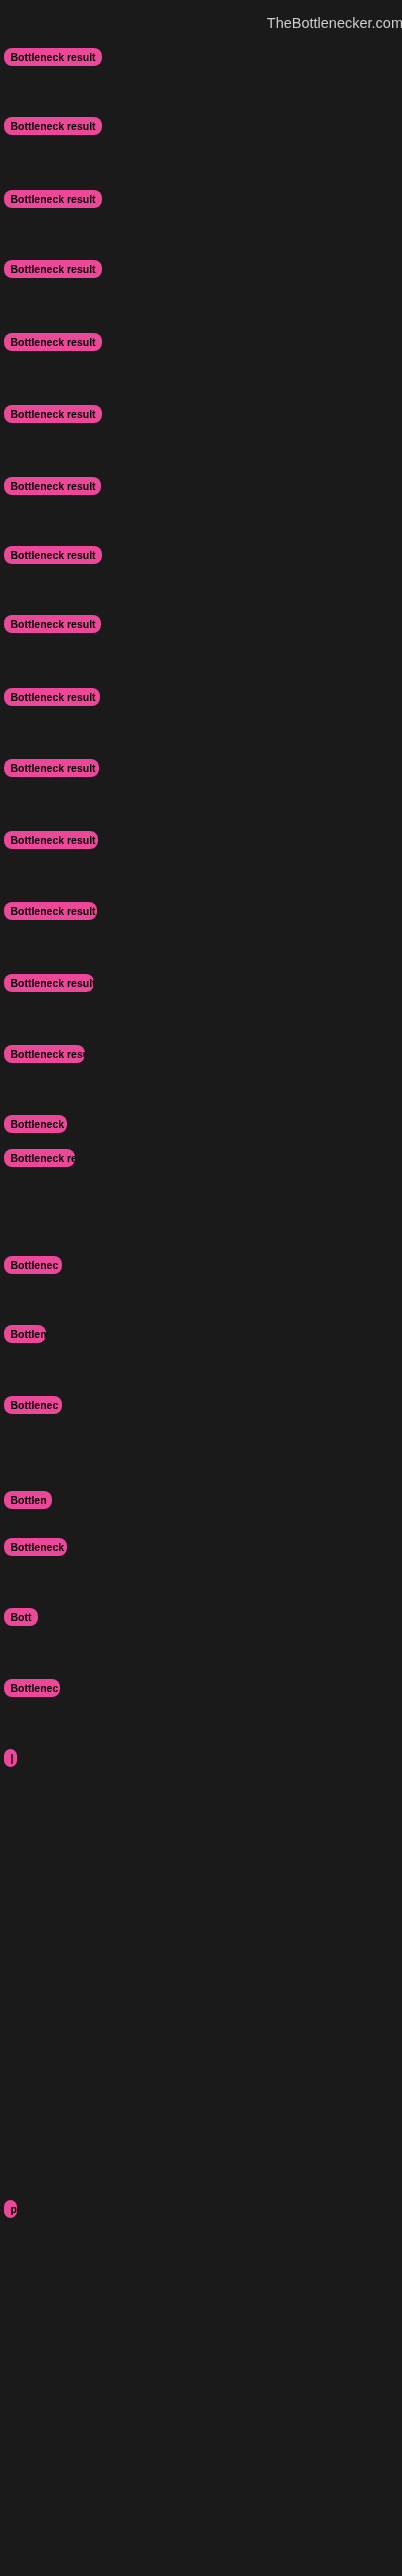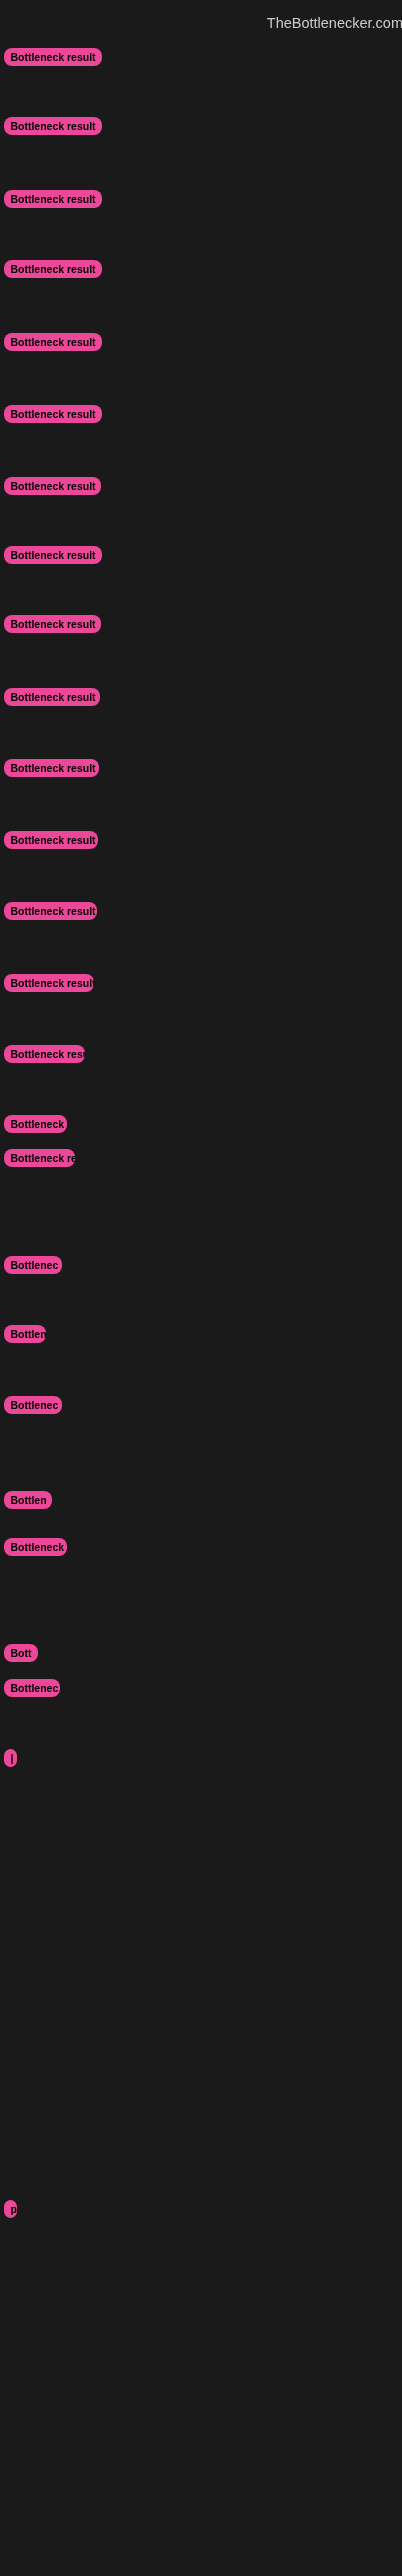--- a/index.html
+++ b/index.html
@@ -70,17 +70,17 @@
 <div class="bottleneck-item" style="position: absolute; top: 900px; left: 4px;"><span class="bottleneck-badge" style="max-width: 93px;">Bottleneck result</span></div>
 <div class="bottleneck-item" style="position: absolute; top: 972px; left: 4px;"><span class="bottleneck-badge" style="max-width: 90px;">Bottleneck result</span></div>
 <div class="bottleneck-item" style="position: absolute; top: 1043px; left: 4px;"><span class="bottleneck-badge" style="max-width: 81px;">Bottleneck resu</span></div>
 <div class="bottleneck-item" style="position: absolute; top: 1113px; left: 4px;"><span class="bottleneck-badge" style="max-width: 63px;">Bottleneck</span></div>
 <div class="bottleneck-item" style="position: absolute; top: 1147px; left: 4px;"><span class="bottleneck-badge" style="max-width: 71px;">Bottleneck re</span></div>
 <div class="bottleneck-item" style="position: absolute; top: 1254px; left: 4px;"><span class="bottleneck-badge" style="max-width: 58px;">Bottlenec</span></div>
 <div class="bottleneck-item" style="position: absolute; top: 1323px; left: 4px;"><span class="bottleneck-badge" style="max-width: 42px;">Bottlen</span></div>
 <div class="bottleneck-item" style="position: absolute; top: 1394px; left: 4px;"><span class="bottleneck-badge" style="max-width: 58px;">Bottlenec</span></div>
 <div class="bottleneck-item" style="position: absolute; top: 1465px; left: 4px;"><span class="bottleneck-badge" style="max-width: 48px; margin-top: 24px;">Bottlen</span></div>
 <div class="bottleneck-item" style="position: absolute; top: 1536px; left: 4px;"><span class="bottleneck-badge" style="max-width: 63px;">Bottleneck</span></div>
-<div class="bottleneck-item" style="position: absolute; top: 1606px; left: 4px;"><span class="bottleneck-badge" style="max-width: 34px; margin-top: 36px;">Bott</span></div>
+<div class="bottleneck-item" style="position: absolute; top: 1606px; left: 4px;"><span class="bottleneck-badge" style="max-width: 34px;">Bott</span></div>
 <div class="bottleneck-item" style="position: absolute; top: 1677px; left: 4px;"><span class="bottleneck-badge" style="max-width: 56px;">Bottlenec</span></div>
 <div class="bottleneck-item" style="position: absolute; top: 1747px; left: 4px;"><span class="bottleneck-badge" style="max-width: 8px;">|</span></div>
 <div class="bottleneck-item" style="position: absolute; top: 2198px; left: 4px;"><span class="bottleneck-badge" style="max-width: 11.3px;">p</span></div>
 
 
 </body></html>

